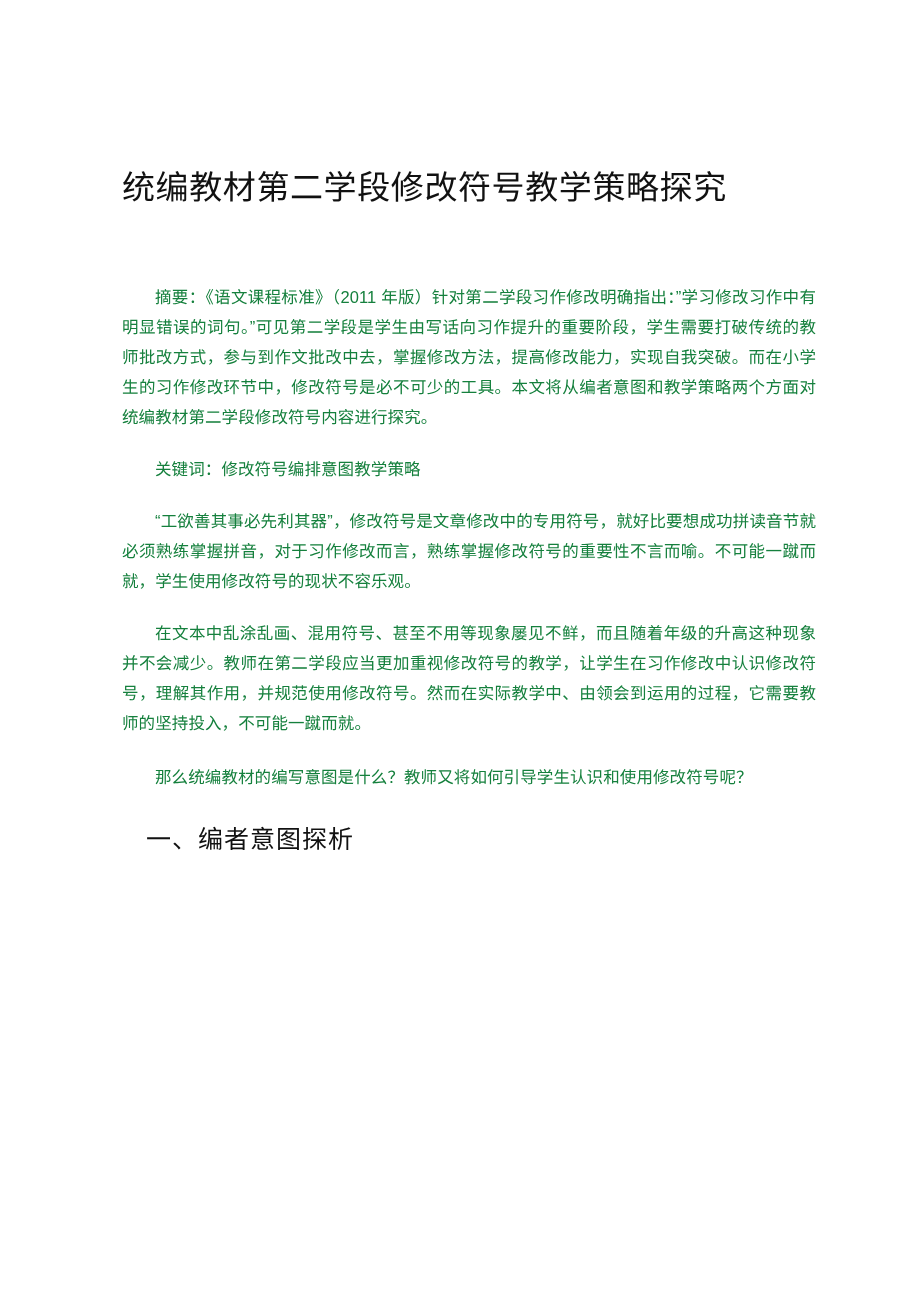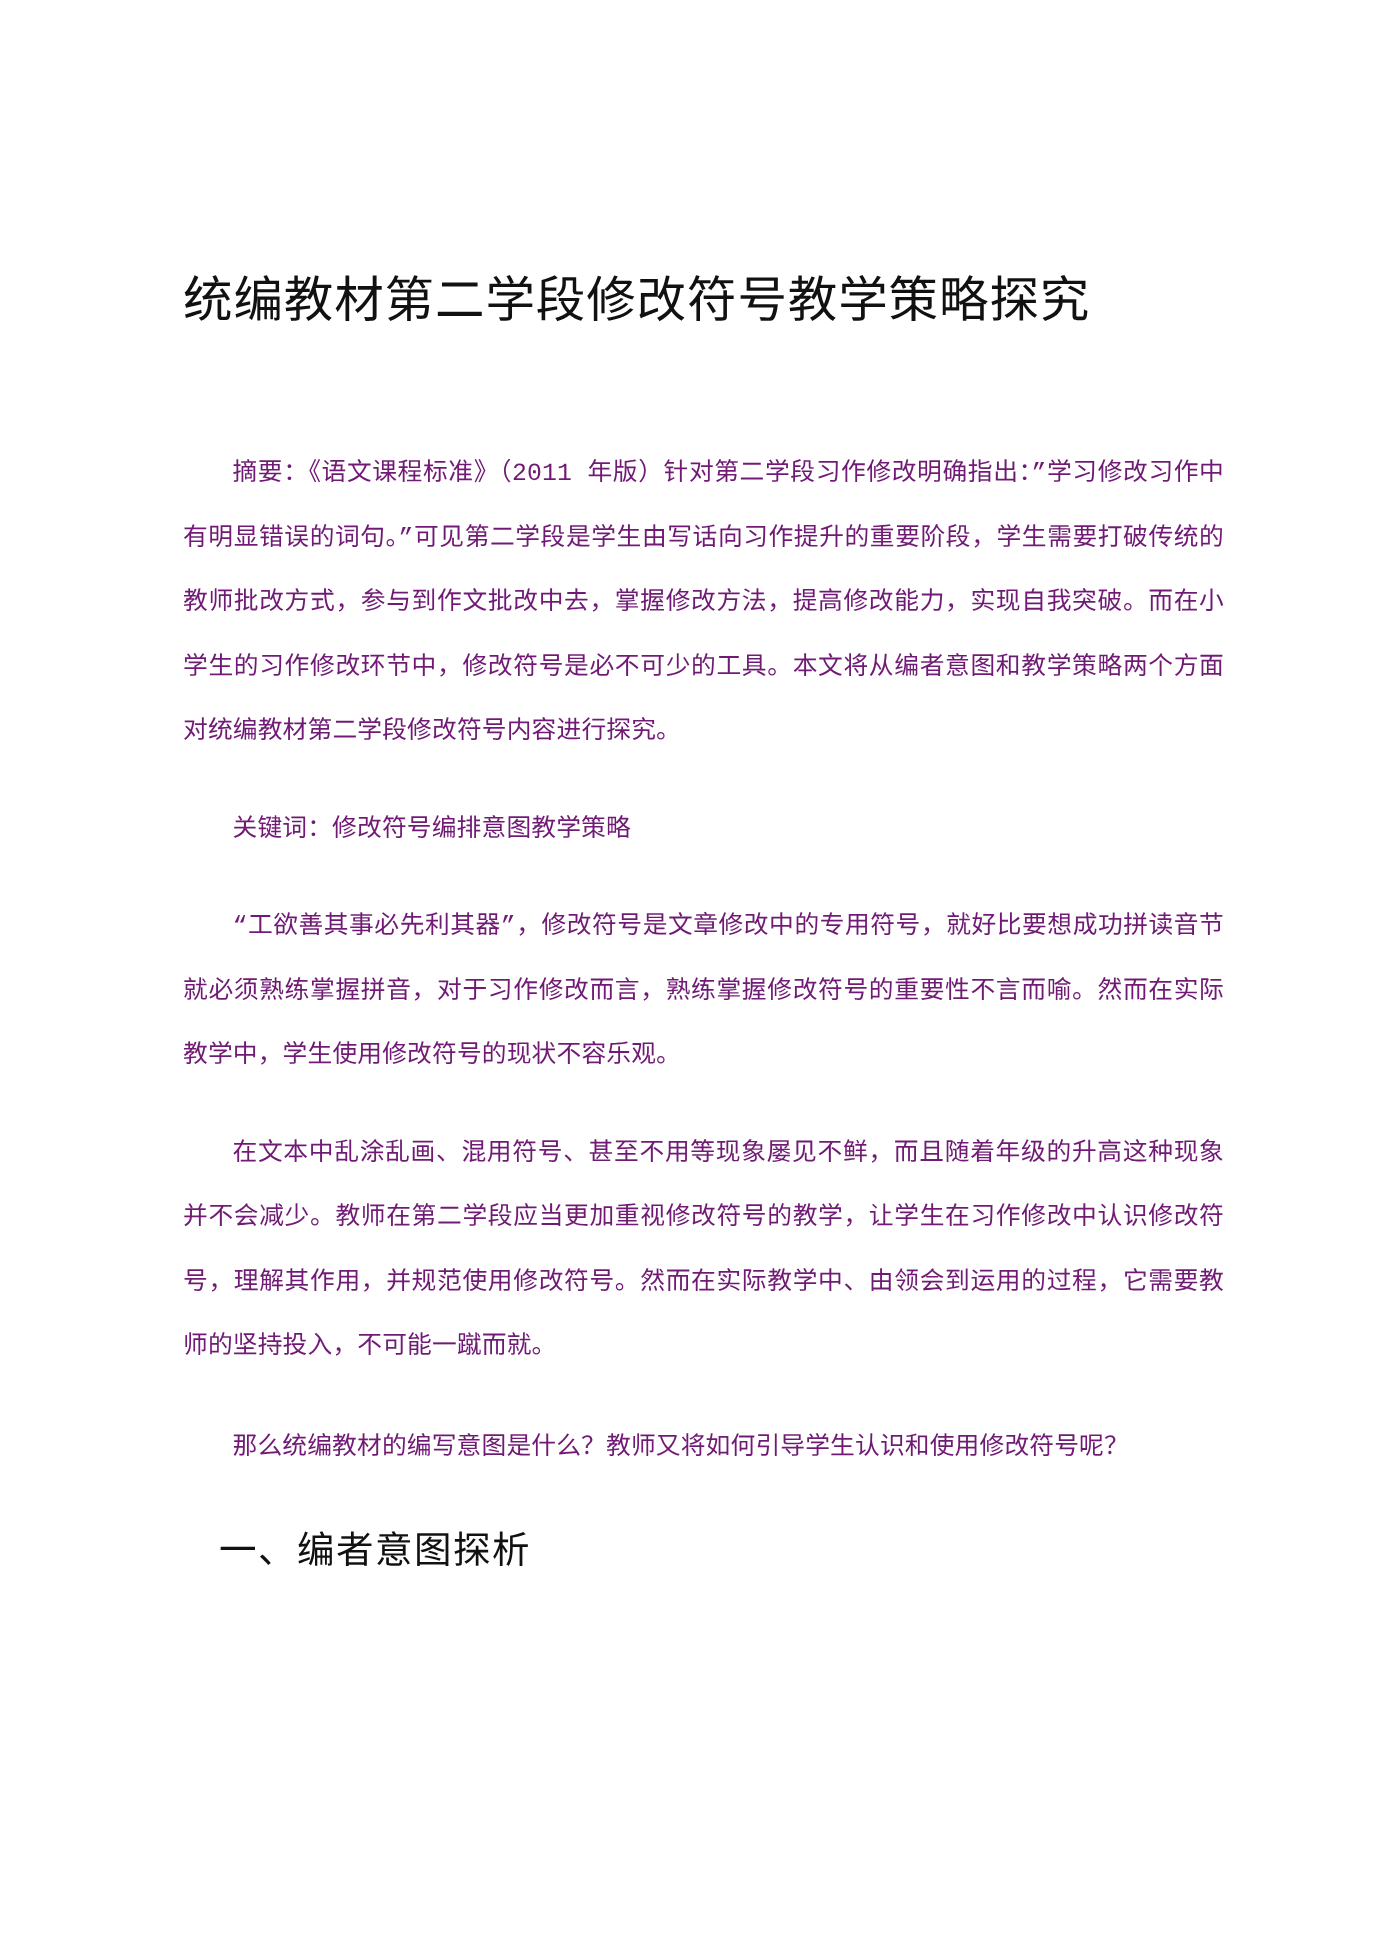--- a/index.html
+++ b/index.html
@@ -6,21 +6,21 @@
   html, body {
     margin: 0;
     padding: 0;
     background: #ffffff;
   }
   .page {
     position: relative;
     width: 920px;
     height: 1247px;
     background: #ffffff;
-    margin: 16px auto;
+    margin: 4px auto;
     overflow: hidden;
     box-sizing: border-box;
   }
   .content {
     position: absolute;
     left: 122px;
     top: 0;
     width: 694px;
   }
 
@@ -31,24 +31,24 @@
     line-height: 1.25;
     color: #111111;
     letter-spacing: 0.6px;
     margin: 0;
     padding-top: 163px;
     text-align: left;
     white-space: nowrap;
   }
 
   .para {
-    font-family: Liberation Mono, monospace;
+    font-family: Liberation Sans, sans-serif;
     font-size: 16.5px;
-    line-height: 43px;
-    color: #701a75;
+    line-height: 30px;
+    color: #15803d;
     text-align: justify;
     text-justify: inter-character;
     text-indent: 2em;
     margin: 0;
     letter-spacing: 0.1px;
   }
 
   .para.abstract {
     margin-top: 74px;
   }
@@ -82,21 +82,21 @@
 
 <div class="page">
   <div class="content">
 
     <h1 class="doc-title">统编教材第二学段修改符号教学策略探究</h1>
 
     <p class="para abstract">摘要：《语文课程标准》（2011 年版）针对第二学段习作修改明确指出：”学习修改习作中有明显错误的词句。”可见第二学段是学生由写话向习作提升的重要阶段，学生需要打破传统的教师批改方式，参与到作文批改中去，掌握修改方法，提高修改能力，实现自我突破。而在小学生的习作修改环节中，修改符号是必不可少的工具。本文将从编者意图和教学策略两个方面对统编教材第二学段修改符号内容进行探究。</p>
 
     <p class="para keywords">关键词：修改符号编排意图教学策略</p>
 
-    <p class="para body-para">“工欲善其事必先利其器”，修改符号是文章修改中的专用符号，就好比要想成功拼读音节就必须熟练掌握拼音，对于习作修改而言，熟练掌握修改符号的重要性不言而喻。然而在实际教学中，学生使用修改符号的现状不容乐观。</p>
+    <p class="para body-para">“工欲善其事必先利其器”，修改符号是文章修改中的专用符号，就好比要想成功拼读音节就必须熟练掌握拼音，对于习作修改而言，熟练掌握修改符号的重要性不言而喻。不可能一蹴而就，学生使用修改符号的现状不容乐观。</p>
 
     <p class="para body-para">在文本中乱涂乱画、混用符号、甚至不用等现象屡见不鲜，而且随着年级的升高这种现象并不会减少。教师在第二学段应当更加重视修改符号的教学，让学生在习作修改中认识修改符号，理解其作用，并规范使用修改符号。然而在实际教学中、由领会到运用的过程，它需要教师的坚持投入，不可能一蹴而就。</p>
 
     <p class="para question">那么统编教材的编写意图是什么？教师又将如何引导学生认识和使用修改符号呢？</p>
 
     <h2 class="section-heading">一、编者意图探析</h2>
 
   </div>
 </div>
 

